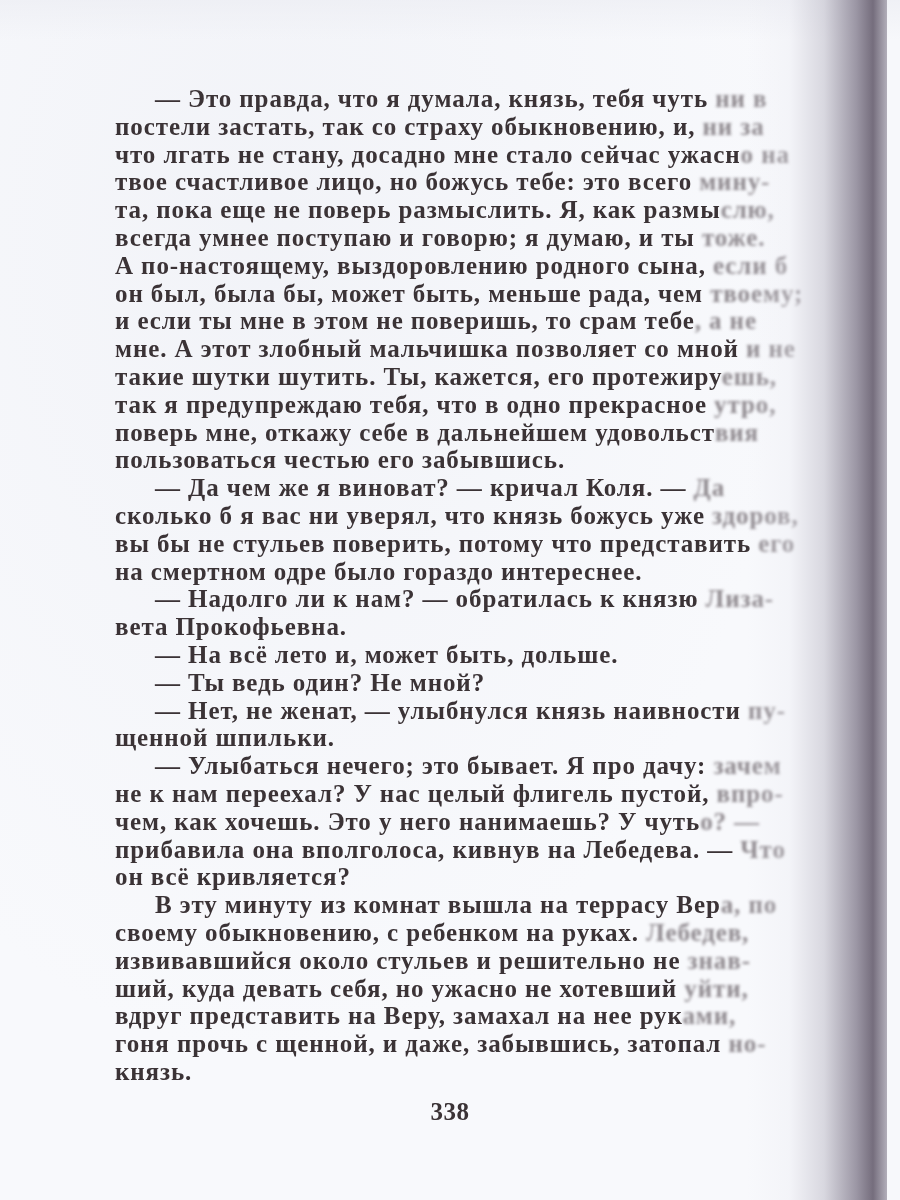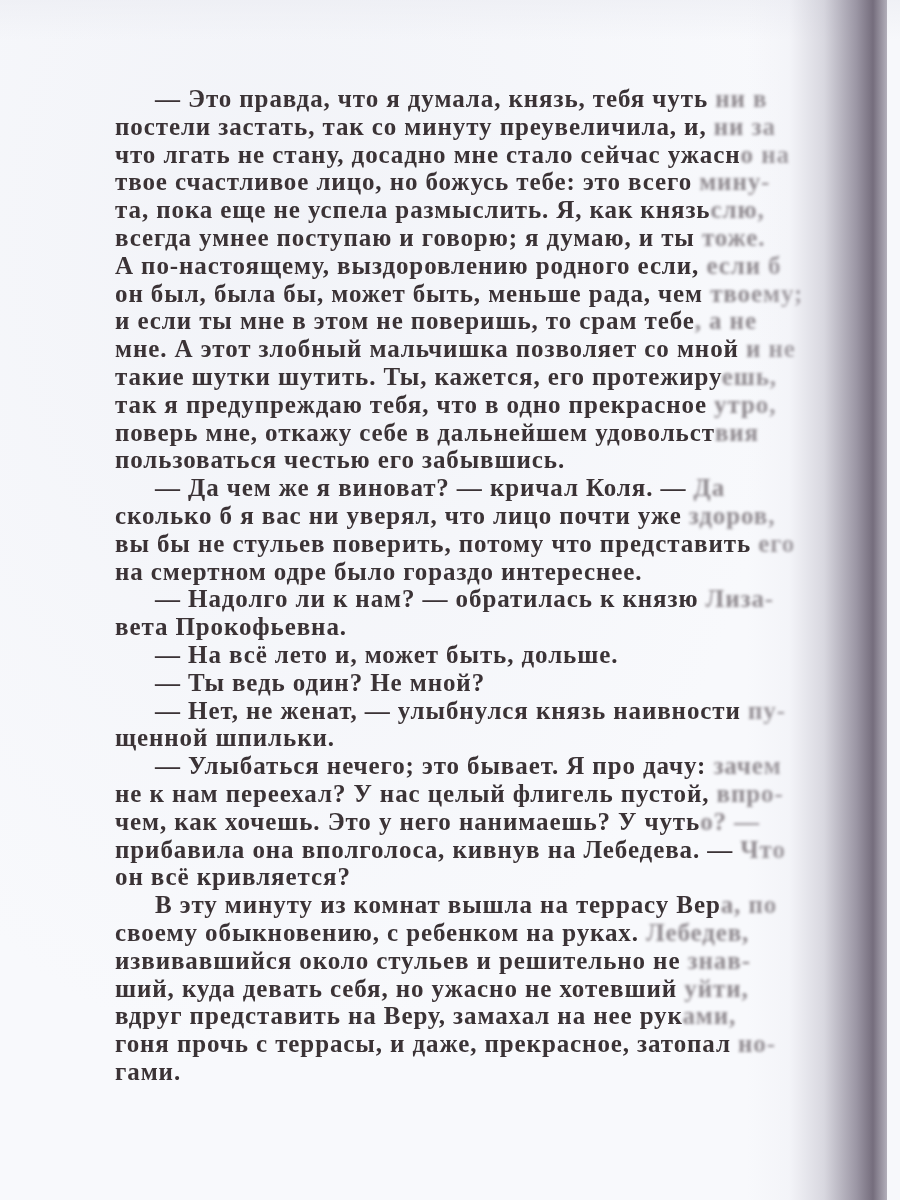--- a/index.html
+++ b/index.html
@@ -54,50 +54,51 @@
     pointer-events: none;
   }
 </style>
 </head>
 <body>
 
 <div class="page">
   <div class="top-shade"></div>
   <div class="text-block" id="text-block">
       <div class="line indent"><span class="main">— Это правда, что я думала, князь, тебя чуть </span><span class="edge">ни в</span></div>
-      <div class="line"><span class="main">постели застать, так со минуту преувеличила, и, </span><span class="edge">ни за</span></div>
+      <div class="line"><span class="main">постели застать, так со страху обыкновению, и, </span><span class="edge">ни за</span></div>
       <div class="line"><span class="main">что лгать не стану, досадно мне стало сейчас ужасн</span><span class="edge">о на</span></div>
       <div class="line"><span class="main">твое счастливое лицо, но божусь тебе: это всего </span><span class="edge">мину-</span></div>
-      <div class="line"><span class="main">та, пока еще не успела размыслить. Я, как князь</span><span class="edge">слю,</span></div>
+      <div class="line"><span class="main">та, пока еще не поверь размыслить. Я, как размы</span><span class="edge">слю,</span></div>
       <div class="line"><span class="main">всегда умнее поступаю и говорю; я думаю, и ты </span><span class="edge">тоже.</span></div>
-      <div class="line"><span class="main">А по-настоящему, выздоровлению родного если, </span><span class="edge">если б</span></div>
+      <div class="line"><span class="main">А по-настоящему, выздоровлению родного сына, </span><span class="edge">если б</span></div>
       <div class="line"><span class="main">он был, была бы, может быть, меньше рада, чем </span><span class="edge">твоему;</span></div>
       <div class="line"><span class="main">и если ты мне в этом не поверишь, то срам тебе</span><span class="edge">, а не</span></div>
       <div class="line"><span class="main">мне. А этот злобный мальчишка позволяет со мной </span><span class="edge">и не</span></div>
       <div class="line"><span class="main">такие шутки шутить. Ты, кажется, его протежиру</span><span class="edge">ешь,</span></div>
       <div class="line"><span class="main">так я предупреждаю тебя, что в одно прекрасное </span><span class="edge">утро,</span></div>
       <div class="line"><span class="main">поверь мне, откажу себе в дальнейшем удовольст</span><span class="edge">вия</span></div>
       <div class="line"><span class="main">пользоваться честью его забывшись.</span></div>
       <div class="line indent"><span class="main">— Да чем же я виноват? — кричал Коля. — </span><span class="edge">Да</span></div>
-      <div class="line"><span class="main">сколько б я вас ни уверял, что лицо почти уже </span><span class="edge">здоров,</span></div>
+      <div class="line"><span class="main">сколько б я вас ни уверял, что князь божусь уже </span><span class="edge">здоров,</span></div>
       <div class="line"><span class="main">вы бы не стульев поверить, потому что представить </span><span class="edge">его</span></div>
       <div class="line"><span class="main">на смертном одре было гораздо интереснее.</span></div>
       <div class="line indent"><span class="main">— Надолго ли к нам? — обратилась к князю </span><span class="edge">Лиза-</span></div>
       <div class="line"><span class="main">вета Прокофьевна.</span></div>
       <div class="line indent"><span class="main">— На всё лето и, может быть, дольше.</span></div>
       <div class="line indent"><span class="main">— Ты ведь один? Не мной?</span></div>
       <div class="line indent"><span class="main">— Нет, не женат, — улыбнулся князь наивности </span><span class="edge">пу-</span></div>
       <div class="line"><span class="main">щенной шпильки.</span></div>
       <div class="line indent"><span class="main">— Улыбаться нечего; это бывает. Я про дачу: </span><span class="edge">зачем</span></div>
       <div class="line"><span class="main">не к нам переехал? У нас целый флигель пустой, </span><span class="edge">впро-</span></div>
       <div class="line"><span class="main">чем, как хочешь. Это у него нанимаешь? У чуть</span><span class="edge">о? —</span></div>
       <div class="line"><span class="main">прибавила она вполголоса, кивнув на Лебедева. — </span><span class="edge">Что</span></div>
       <div class="line"><span class="main">он всё кривляется?</span></div>
       <div class="line indent"><span class="main">В эту минуту из комнат вышла на террасу Вер</span><span class="edge">а, по</span></div>
       <div class="line"><span class="main">своему обыкновению, с ребенком на руках. </span><span class="edge">Лебедев,</span></div>
       <div class="line"><span class="main">извивавшийся около стульев и решительно не </span><span class="edge">знав-</span></div>
       <div class="line"><span class="main">ший, куда девать себя, но ужасно не хотевший </span><span class="edge">уйти,</span></div>
       <div class="line"><span class="main">вдруг представить на Веру, замахал на нее рук</span><span class="edge">ами,</span></div>
-      <div class="line"><span class="main">гоня прочь с террасы, и даже, прекрасное, затопал </span><span class="edge">но-</span></div>
-      <div class="line"><span class="main">гами.</span></div>
+      <div class="line"><span class="main">гоня прочь с щенной, и даже, забывшись, затопал </span><span class="edge">но-</span></div>
+      <div class="line"><span class="main">князь.</span></div>
     </div>
+  <div class="page-number">338</div>
   <div class="gutter-shadow"></div>
 </div>
 
 </body></html>

